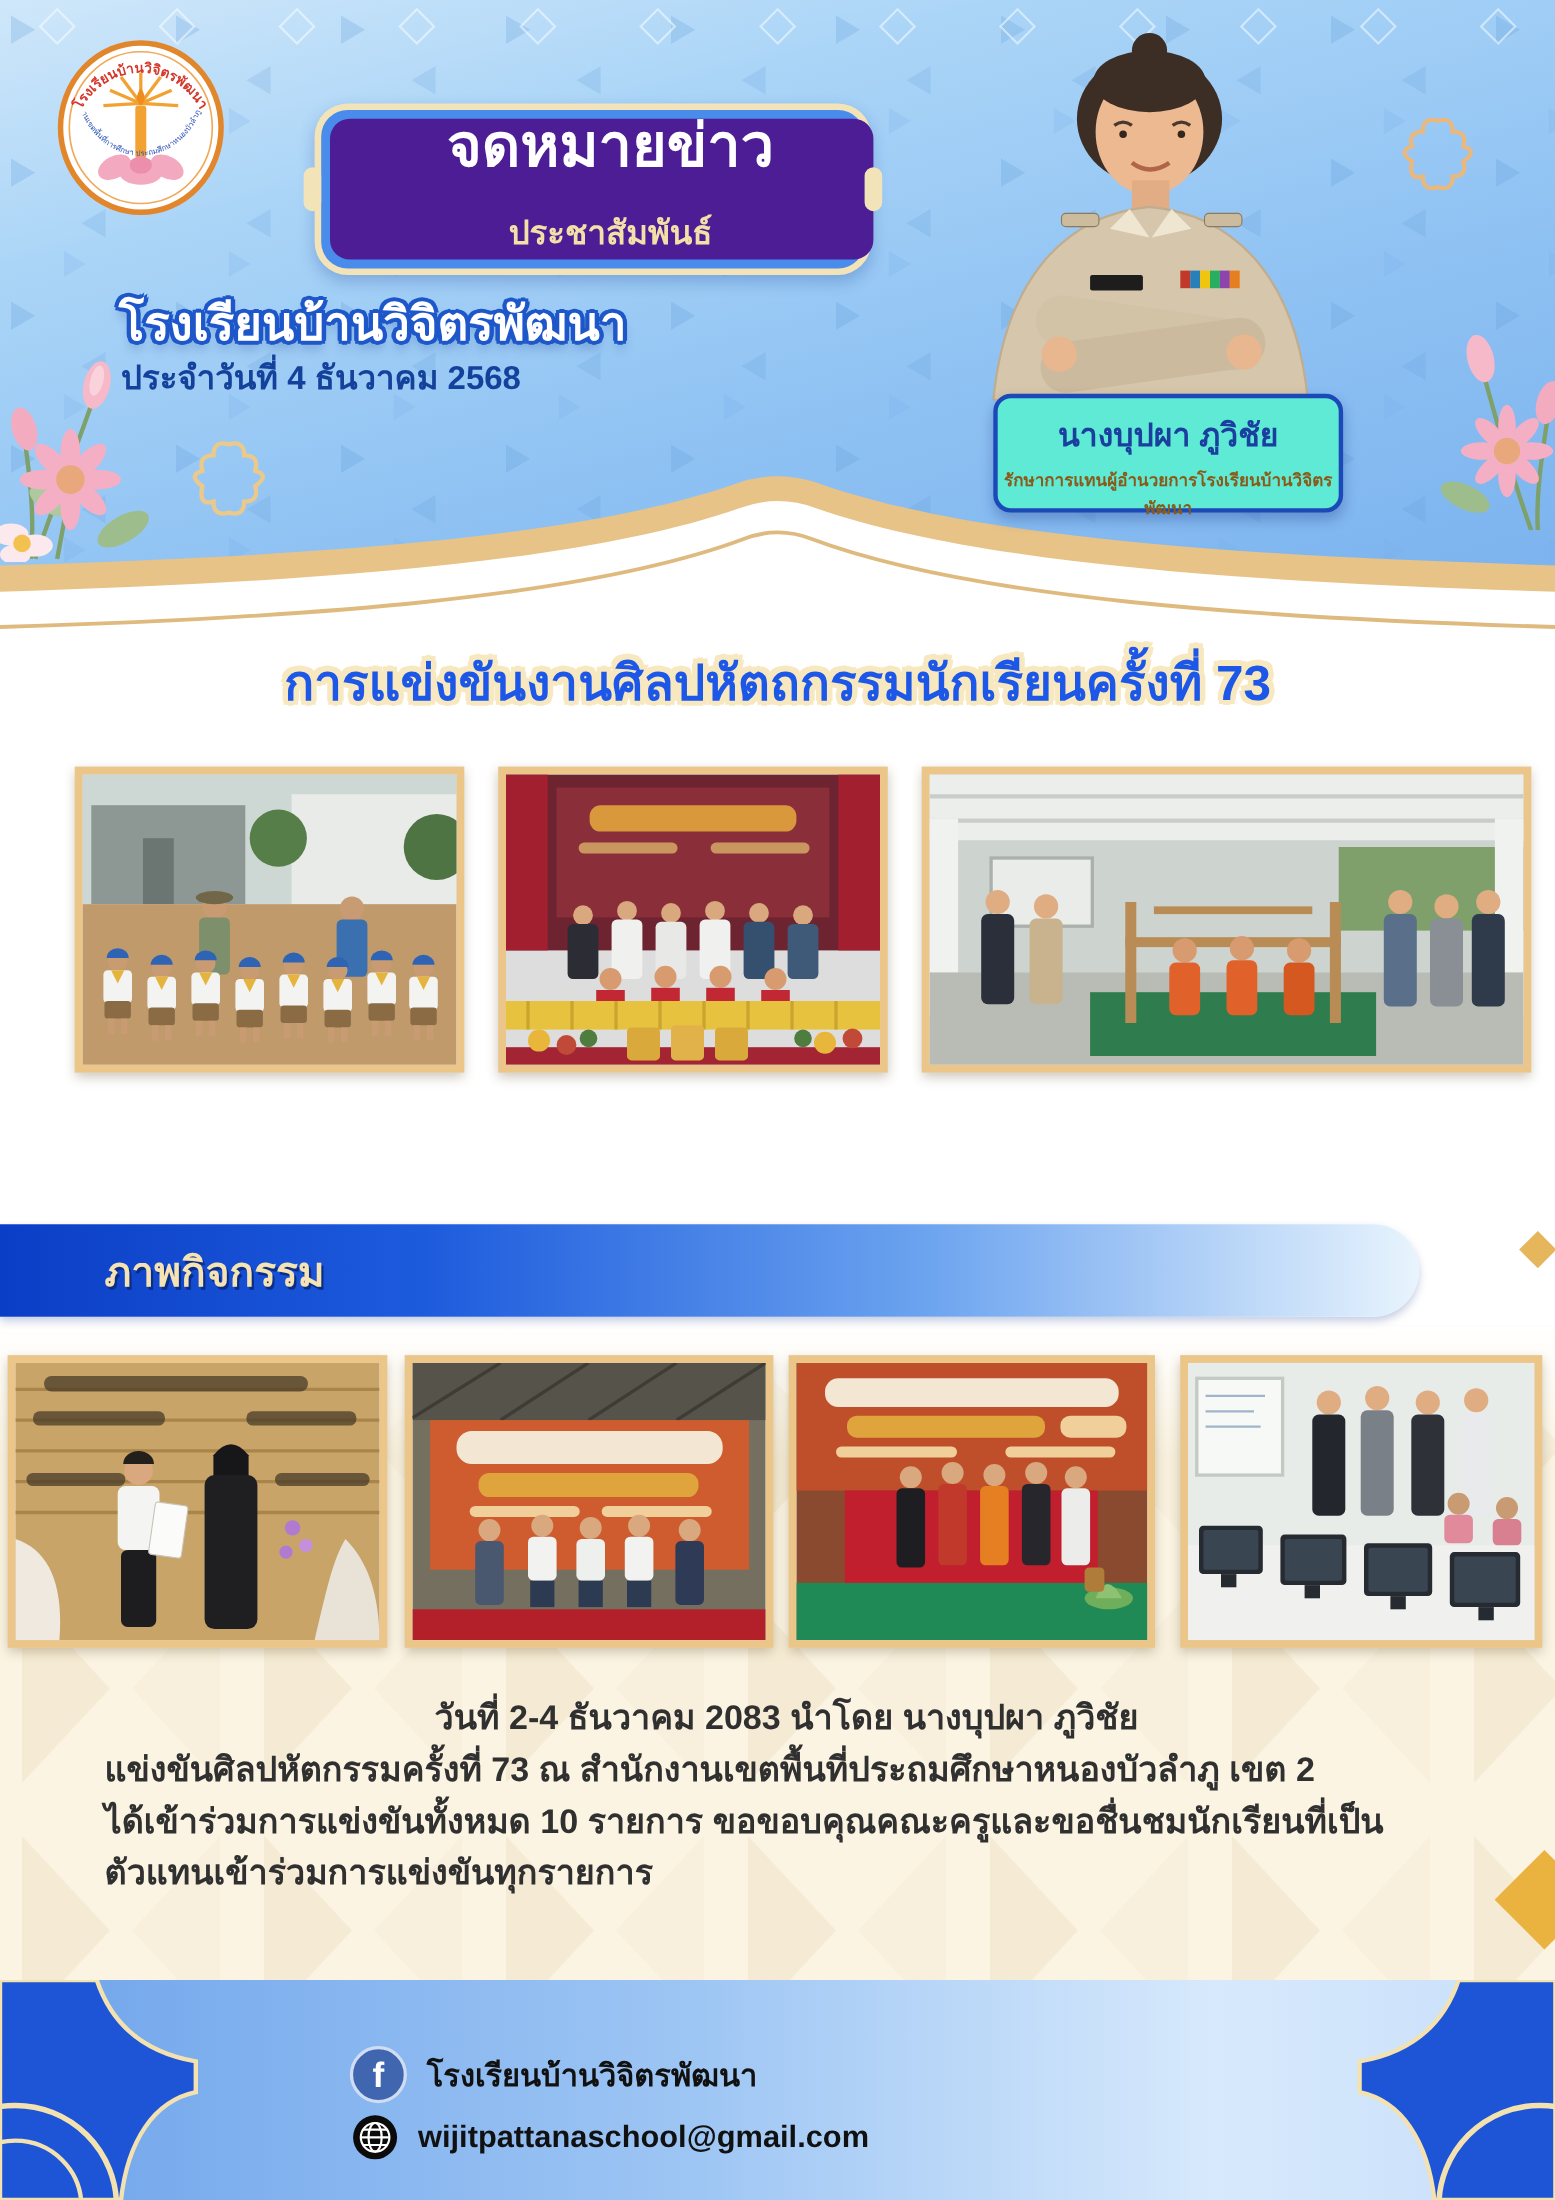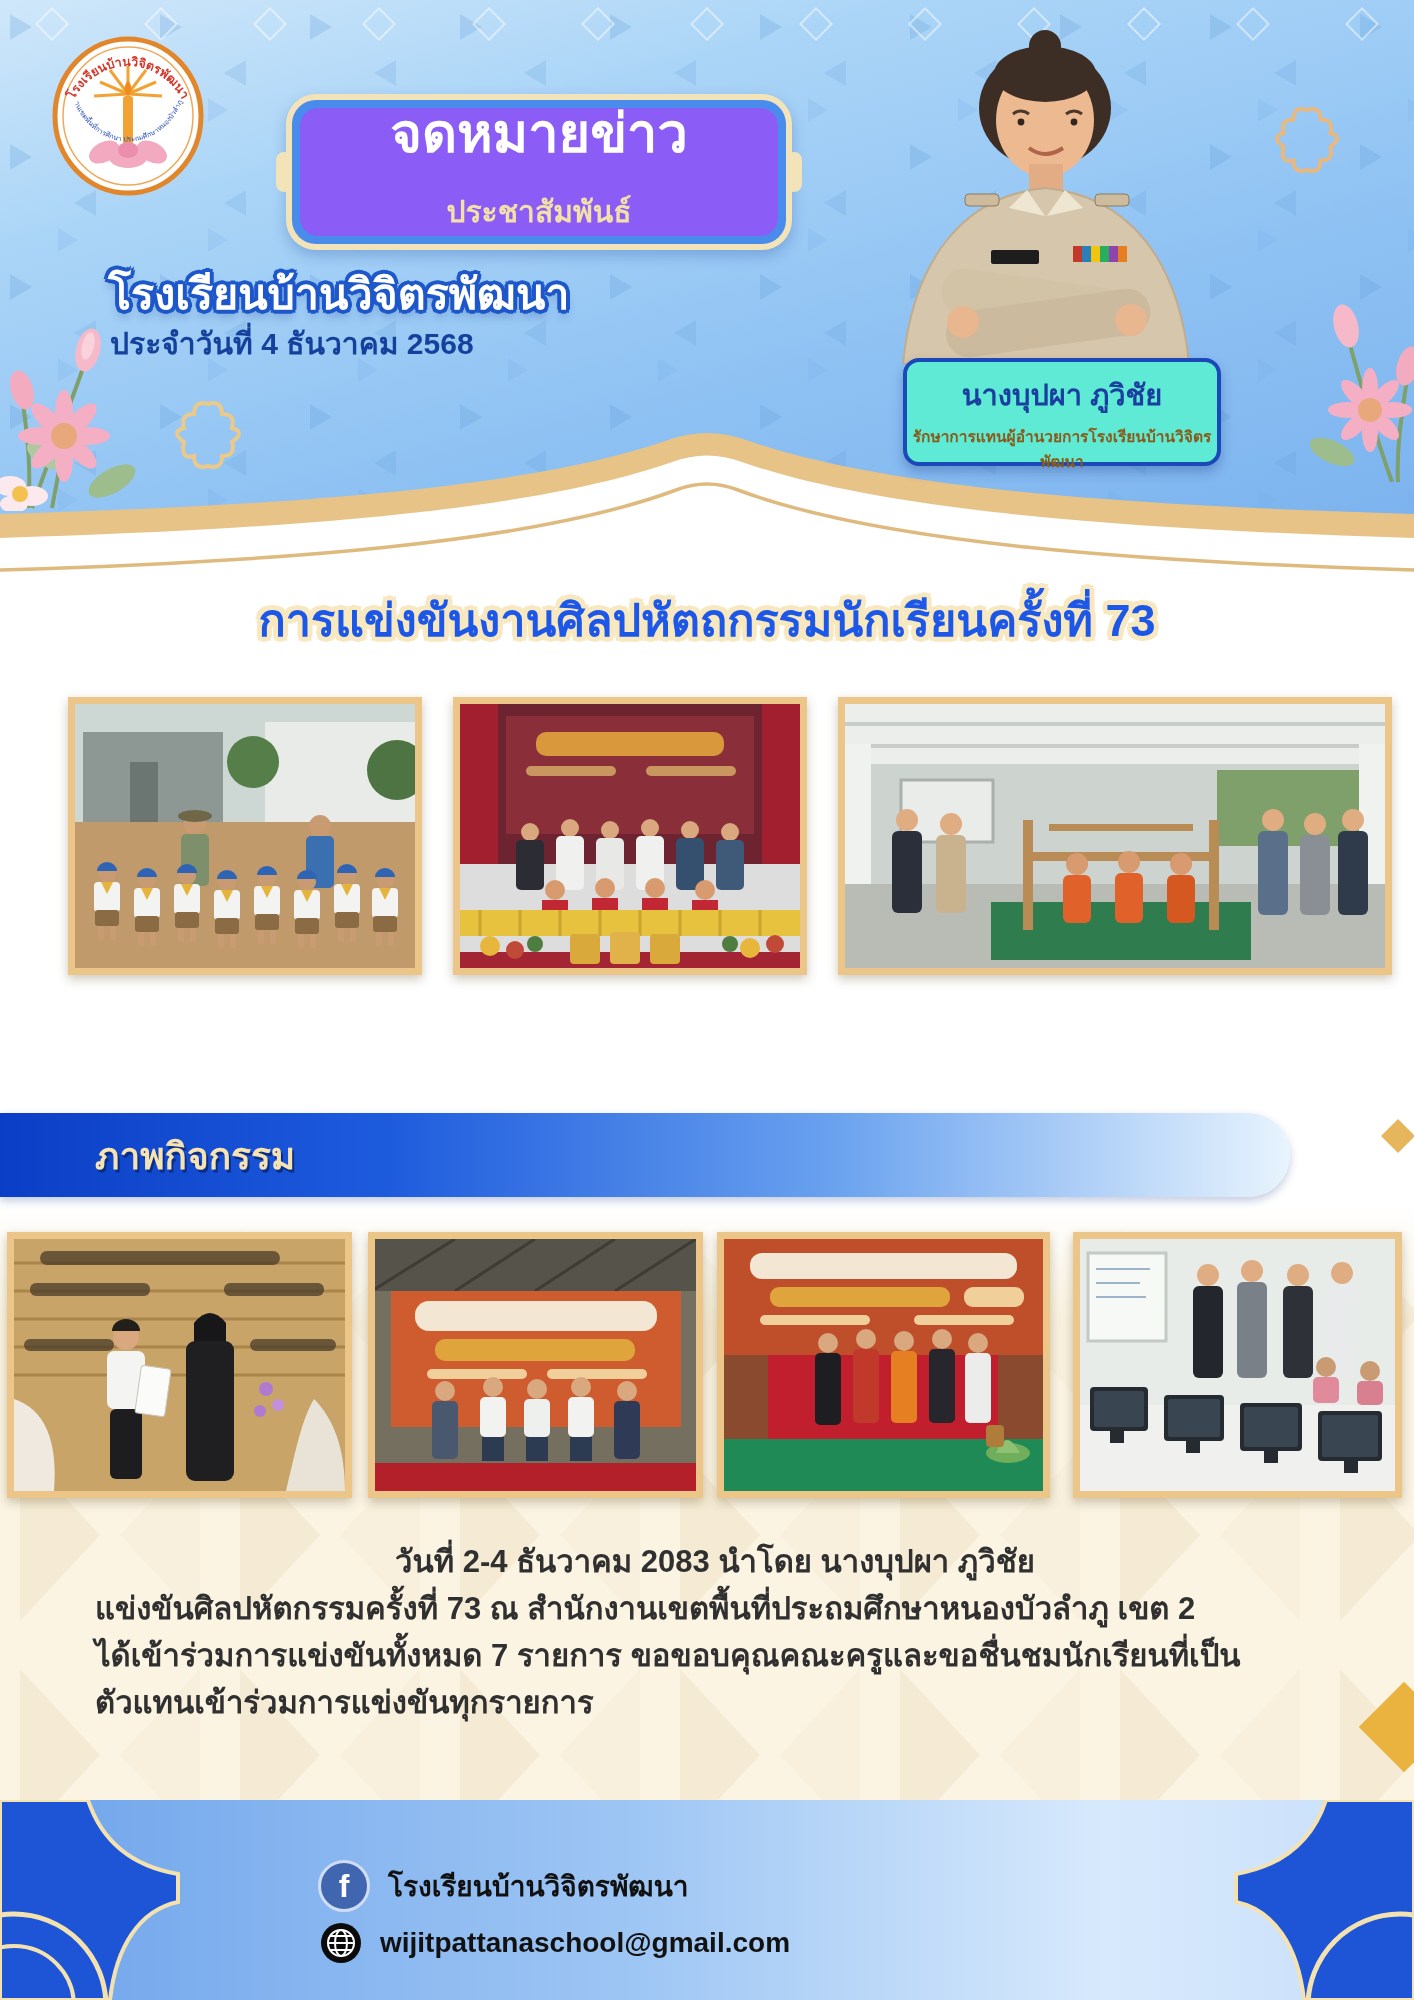--- a/index.html
+++ b/index.html
@@ -10,22 +10,22 @@
   
   .bg-top{left:0;top:0;width:1414px;height:730px;
           background:linear-gradient(165deg,#cfe7fa 0%,#abd5f7 22%,#8fc2f3 52%,#7db4ef 80%,#86baf0 100%);}
   .top-diamonds{left:40px;top:12px;width:1334px;display:flex;justify-content:space-between;}
   .dm{width:20px;height:20px;border:2px solid rgba(255,255,255,.5);transform:rotate(45deg);}
 
   
   .banner{left:286px;top:94px;width:506px;height:156px;background:#f3e3b9;border-radius:30px;
           padding:6px;box-sizing:border-box;box-shadow:0 6px 14px rgba(20,60,150,.25);}
   .banner-mid{width:100%;height:100%;background:#4a8cec;border-radius:24px;padding:8px;box-sizing:border-box;}
-  .banner-core{width:100%;height:100%;background:#8b5cf6;border-radius:18px;display:flex;flex-direction:column;
-               align-items:center;justify-content:center;}
+  .banner-core{width:100%;height:100%;background:#4c1d95;border-radius:18px;display:flex;flex-direction:column;
+               align-items:center;justify-content:center;padding-left:16px;}
   .banner-title{color:#ffffff;font-size:54px;font-weight:800;line-height:1;margin-top:-4px;}
   .banner-sub{color:#f3dfa8;font-size:30px;font-weight:800;margin-top:28px;}
   .banner::before,.banner::after{content:"";position:absolute;top:58px;width:16px;height:40px;
     background:#f3e3b9;border-radius:8px;}
   .banner::before{left:-10px;} .banner::after{right:-10px;}
 
   .school-name{left:108px;top:260px;font-size:43px;font-weight:800;color:#ffffff;
     text-shadow:-3px -3px 0 #1e57c9,3px -3px 0 #1e57c9,-3px 3px 0 #1e57c9,3px 3px 0 #1e57c9,
                 0 -4px 0 #1e57c9,0 4px 0 #1e57c9,-4px 0 0 #1e57c9,4px 0 0 #1e57c9,0 7px 10px rgba(20,60,140,.35);}
   .issue-date{left:110px;top:320px;font-size:30px;font-weight:800;color:#14419b;}
@@ -544,21 +544,21 @@
           <rect x="88" y="160" width="52" height="38" rx="2"></rect>
         <rect x="164" y="168" width="54" height="40" rx="2"></rect>
           <rect x="242" y="176" width="56" height="42" rx="2"></rect>
         </g>
     </svg>
   </div>
 
   <div class="abs body-text">
     <div class="body-line-center">วันที่ 2-4 ธันวาคม 2083 นำโดย นางบุปผา ภูวิชัย</div>
     <div>แข่งขันศิลปหัตกรรมครั้งที่ 73 ณ สำนักงานเขตพื้นที่ประถมศึกษาหนองบัวลำภู เขต 2</div>
-    <div>ได้เข้าร่วมการแข่งขันทั้งหมด 7 รายการ ขอขอบคุณคณะครูและขอชื่นชมนักเรียนที่เป็น</div>
+    <div>ได้เข้าร่วมการแข่งขันทั้งหมด 10 รายการ ขอขอบคุณคณะครูและขอชื่นชมนักเรียนที่เป็น</div>
     <div>ตัวแทนเข้าร่วมการแข่งขันทุกรายการ</div>
   </div>
 
   <div class="abs gold-diamond"></div>
 
   <div class="abs footer"></div>
   <svg class="abs" style="left:0;top:1800px" width="300" height="200">
     <path d="M0,0 L88,0 C102,42 132,66 178,74 L178,102 C140,110 116,146 110,200 L0,200 Z" fill="#1d55d6" stroke="#f3e2b0" stroke-width="4"></path>
     <circle cx="14" cy="206" r="92" fill="none" stroke="#f3e2b0" stroke-width="5"></circle>
     <circle cx="14" cy="206" r="60" fill="none" stroke="#f3e2b0" stroke-width="4"></circle>

